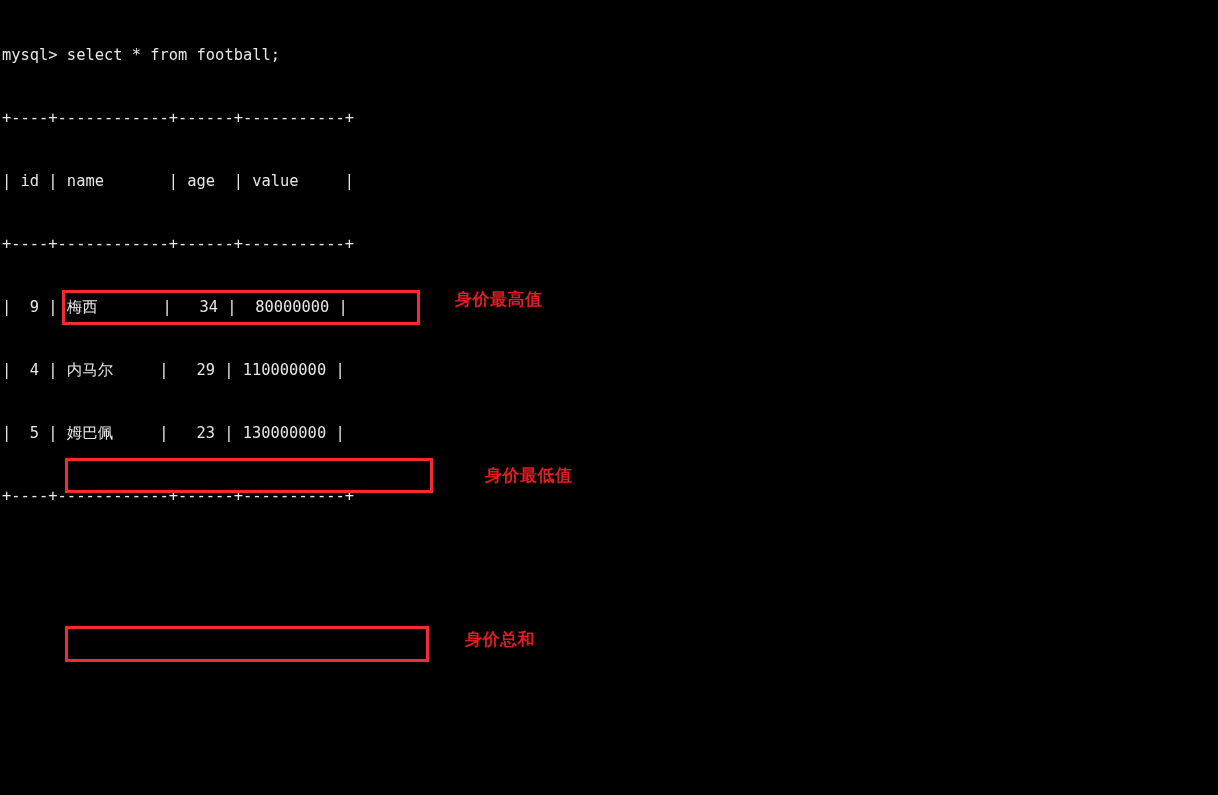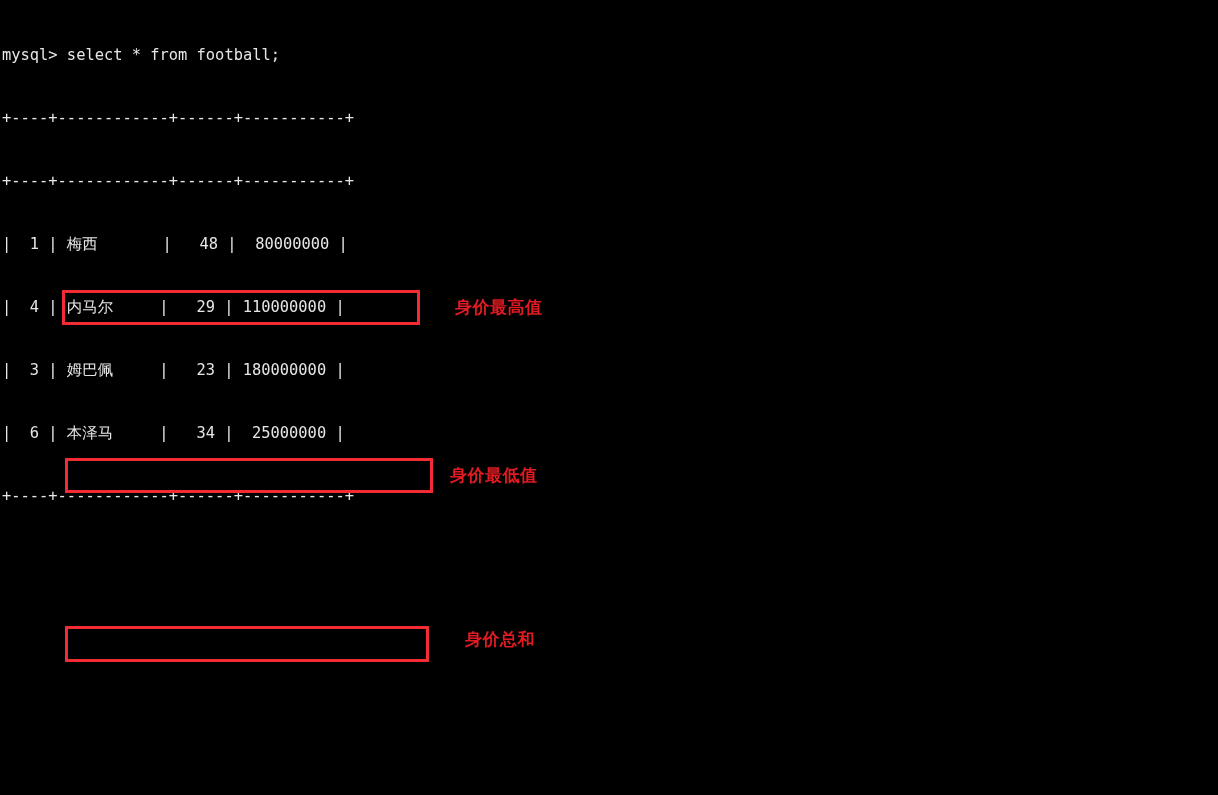--- a/index.html
+++ b/index.html
@@ -61,25 +61,25 @@
   }
 </style>
 </head>
 <body>
 
 <div id="terminal">
 
   <div class="console">
     <div class="line">mysql&gt; select * from football;</div>
     <div class="line">+----+------------+------+-----------+</div>
+    <div class="line">| id | name       | age  | value     |</div>
     <div class="line">+----+------------+------+-----------+</div>
-    <div class="line">|  1 | 梅西       |   48 |  80000000 |</div>
+    <div class="line">|  9 | 梅西       |   34 |  80000000 |</div>
     <div class="line">|  4 | 内马尔     |   29 | 110000000 |</div>
-    <div class="line">|  3 | 姆巴佩     |   23 | 180000000 |</div>
-    <div class="line">|  6 | 本泽马     |   34 |  25000000 |</div>
+    <div class="line">|  5 | 姆巴佩     |   23 | 130000000 |</div>
     <div class="line">+----+------------+------+-----------+</div>
     
     
     
     
     
     
     
     
     
@@ -98,17 +98,17 @@
     
     
     
     
   </div>
 
   <div class="hl-box" style="left:62px; top:290px; width:358px; height:35px;"></div>
   <div class="hl-box" style="left:65px; top:458px; width:368px; height:35px;"></div>
   <div class="hl-box" style="left:65px; top:626px; width:364px; height:36px;"></div>
 
-  <div class="annotation" style="left:455px; top:296px;">身价最高值</div>
-  <div class="annotation" style="left:450px; top:464px;">身价最低值</div>
+  <div class="annotation" style="left:455px; top:288px;">身价最高值</div>
+  <div class="annotation" style="left:485px; top:464px;">身价最低值</div>
   <div class="annotation" style="left:465px; top:628px;">身价总和</div>
 
 </div>
 
 </body></html>

